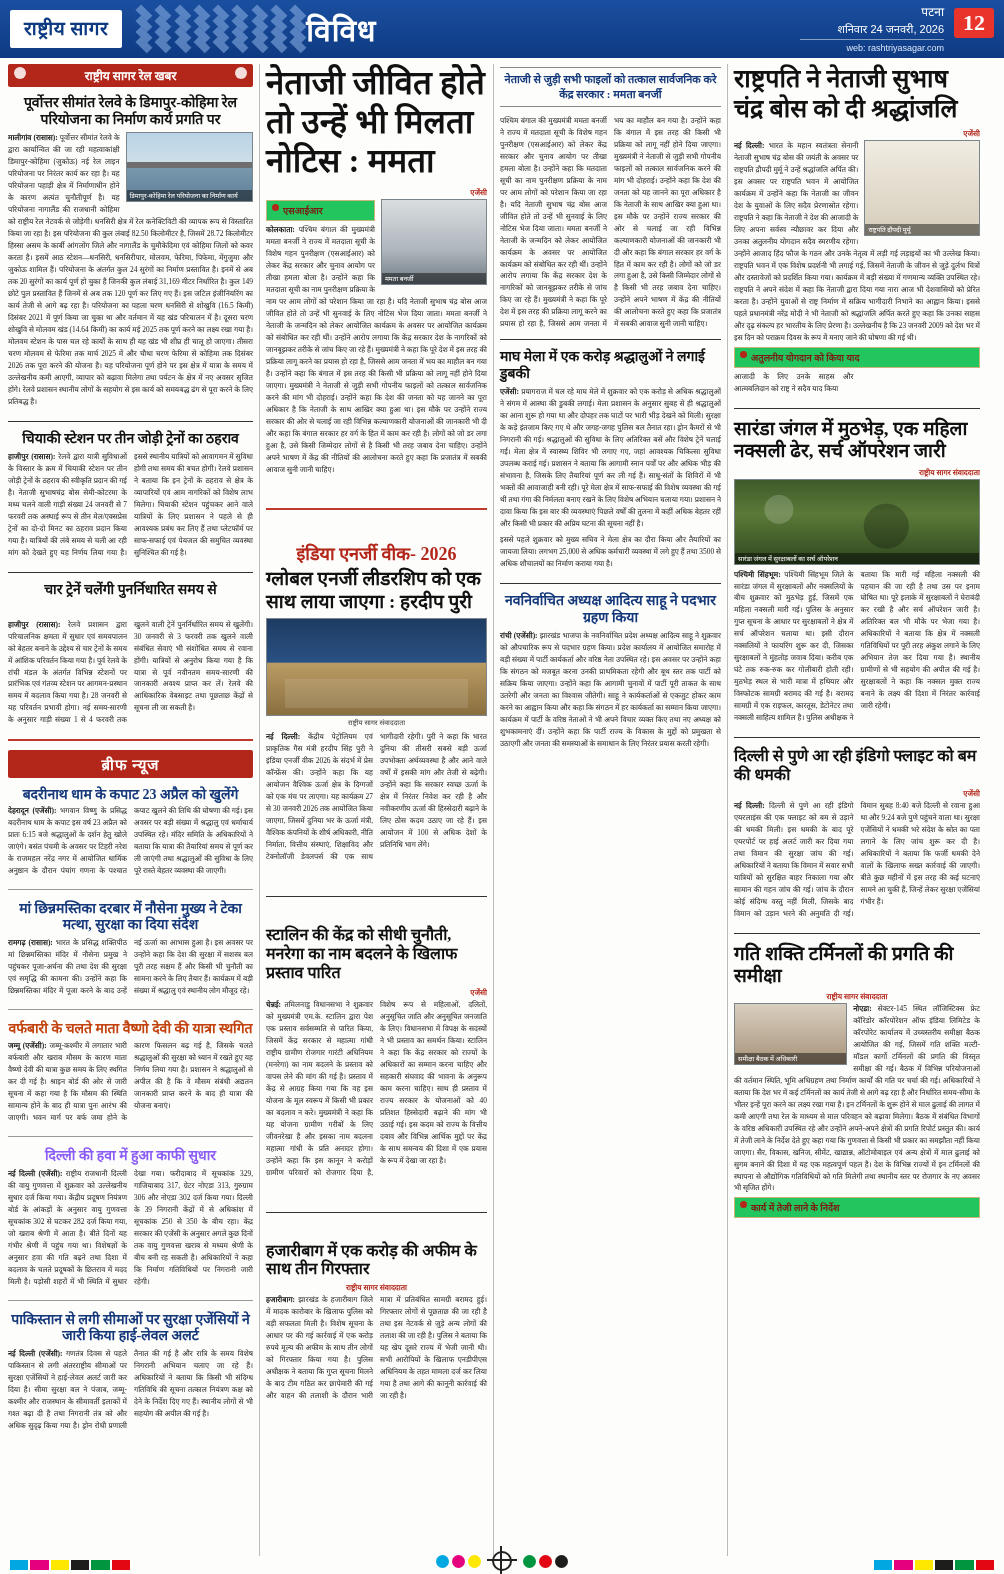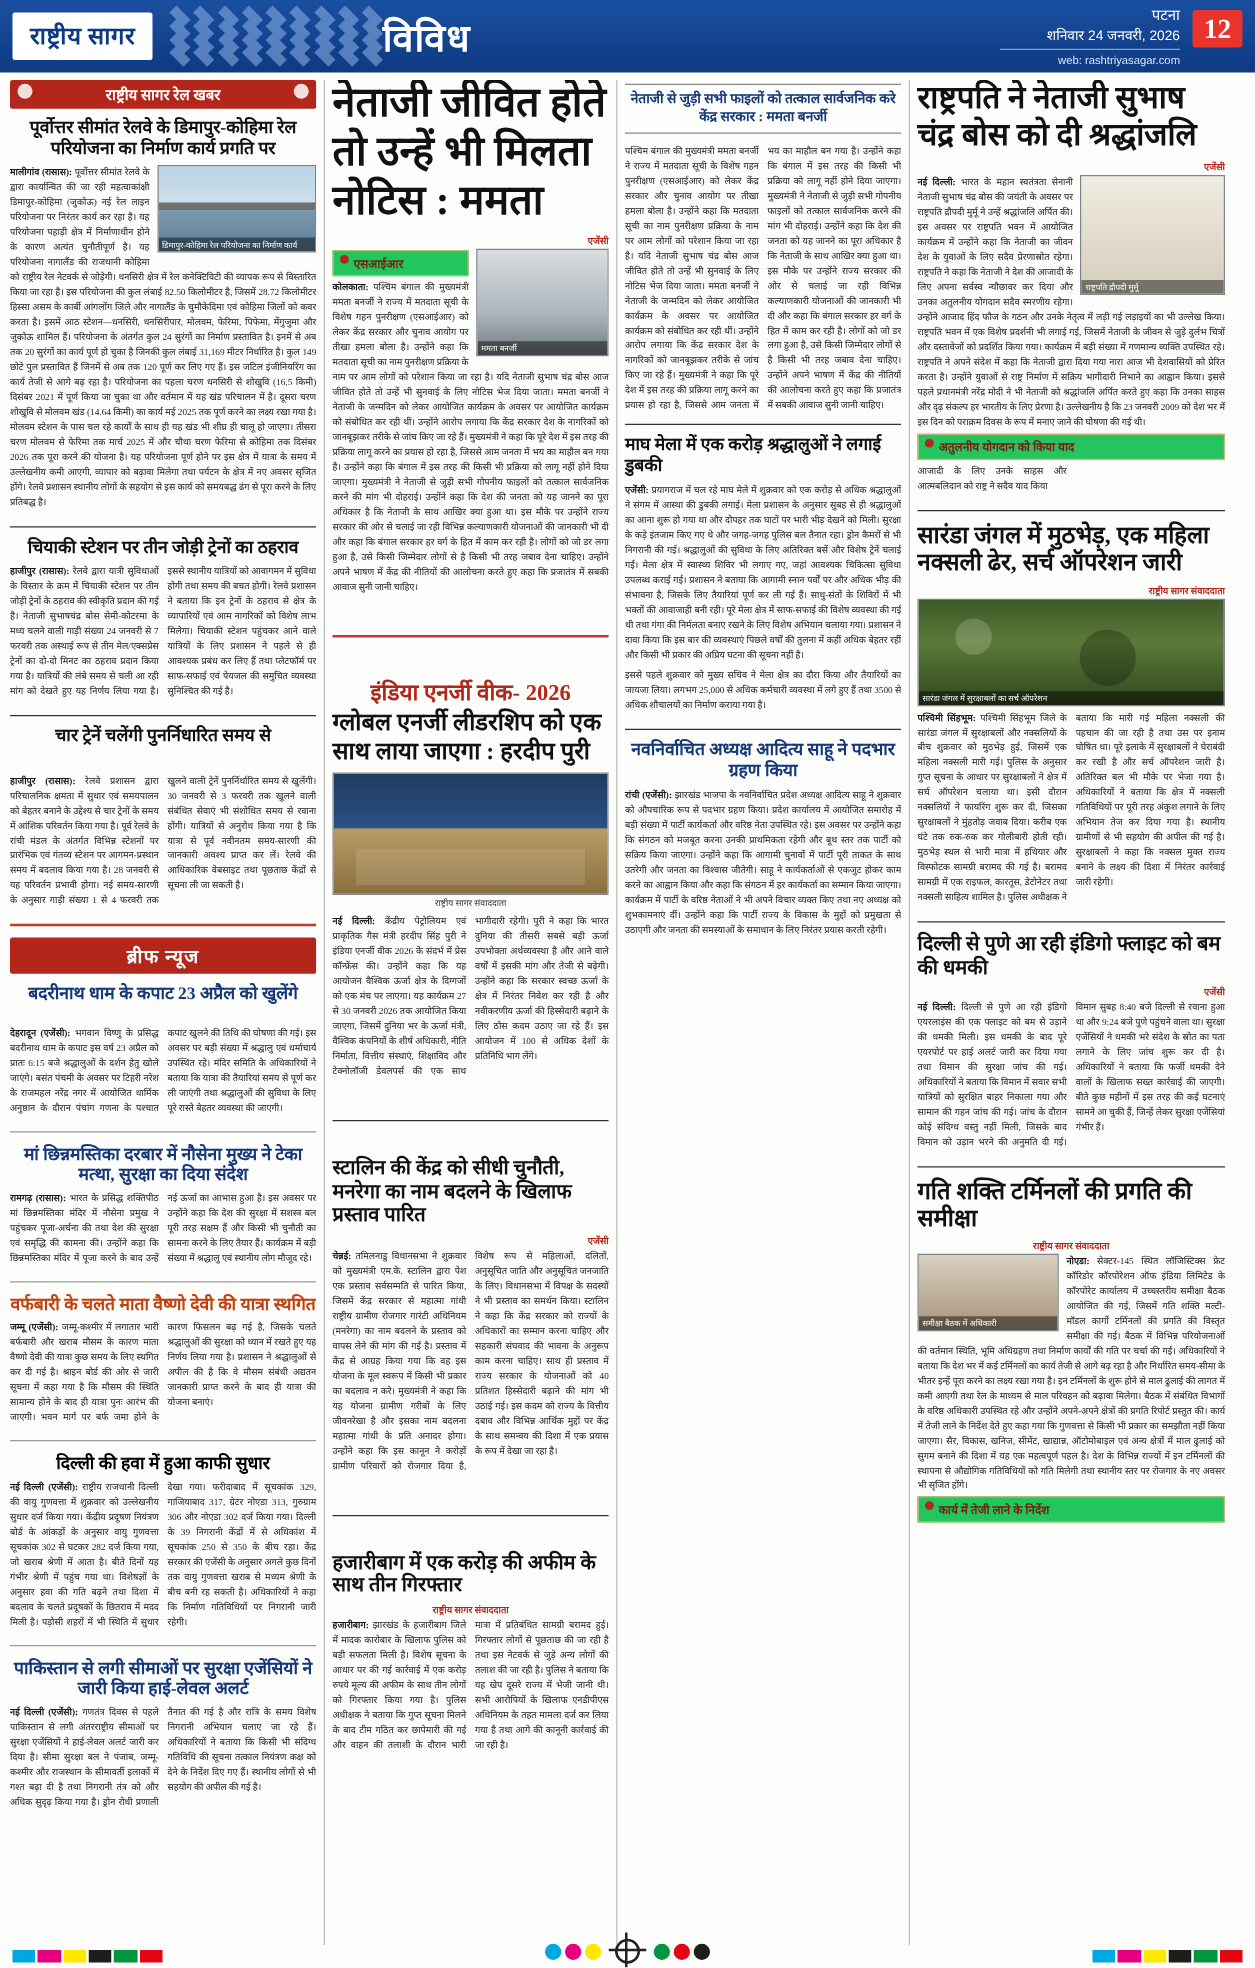--- a/index.html
+++ b/index.html
@@ -397,21 +397,21 @@
           <span class="leadin">हाजीपुर (रासास):</span>
           <span>रेलवे प्रशासन द्वारा परिचालनिक क्षमता में सुधार एवं समयपालन को बेहतर बनाने के उद्देश्य से चार ट्रेनों के समय में आंशिक परिवर्तन किया गया है। पूर्व रेलवे के रांची मंडल के अंतर्गत विभिन्न स्टेशनों पर प्रारंभिक एवं गंतव्य स्टेशन पर आगमन-प्रस्थान समय में बदलाव किया गया है। 28 जनवरी से यह परिवर्तन प्रभावी होगा। नई समय-सारणी के अनुसार गाड़ी संख्या 1 से 4 फरवरी तक खुलने वाली ट्रेनें पुनर्निर्धारित समय से खुलेंगी। 30 जनवरी से 3 फरवरी तक खुलने वाली संबंधित सेवाएं भी संशोधित समय से रवाना होंगी। यात्रियों से अनुरोध किया गया है कि यात्रा से पूर्व नवीनतम समय-सारणी की जानकारी अवश्य प्राप्त कर लें। रेलवे की आधिकारिक वेबसाइट तथा पूछताछ केंद्रों से सूचना ली जा सकती है।</span>
         </div>
       </div>
 
       <div class="rule-red"></div>
 
       <div class="brief-badge">ब्रीफ न्यूज</div>
 
       <div class="art">
-        <div class="hl hl-xs" style="text-align:center;margin:4px 0 16px 0;color:#14387a;">बदरीनाथ धाम के कपाट 23 अप्रैल को खुलेंगे</div>
+        <div class="hl hl-xs" style="text-align:center;margin:4px 0 1px 0;color:#14387a;">बदरीनाथ धाम के कपाट 23 अप्रैल को खुलेंगे</div>
         <div class="body-text cols2">
           <span class="leadin">देहरादून (एजेंसी):</span>
           <span>भगवान विष्णु के प्रसिद्ध बदरीनाथ धाम के कपाट इस वर्ष 23 अप्रैल को प्रातः 6:15 बजे श्रद्धालुओं के दर्शन हेतु खोले जाएंगे। बसंत पंचमी के अवसर पर टिहरी नरेश के राजमहल नरेंद्र नगर में आयोजित धार्मिक अनुष्ठान के दौरान पंचांग गणना के पश्चात कपाट खुलने की तिथि की घोषणा की गई। इस अवसर पर बड़ी संख्या में श्रद्धालु एवं धर्माचार्य उपस्थित रहे। मंदिर समिति के अधिकारियों ने बताया कि यात्रा की तैयारियां समय से पूर्ण कर ली जाएंगी तथा श्रद्धालुओं की सुविधा के लिए पूरे रास्ते बेहतर व्यवस्था की जाएगी।</span>
         </div>
       </div>
 
       <div class="rule-thin"></div>
 
       <div class="art">
         <div class="hl hl-xs" style="text-align:center;margin:3px 0;color:#14387a;">मां छिन्नमस्तिका दरबार में नौसेना मुख्य ने टेका मत्था, सुरक्षा का दिया संदेश</div>
@@ -427,21 +427,21 @@
         <div class="hl hl-xs" style="text-align:center;margin:3px 0;color:#c2410c;">वर्फबारी के चलते माता वैष्णो देवी की यात्रा स्थगित</div>
         <div class="body-text cols2">
           <span class="leadin">जम्मू (एजेंसी):</span>
           <span>जम्मू-कश्मीर में लगातार भारी बर्फबारी और खराब मौसम के कारण माता वैष्णो देवी की यात्रा कुछ समय के लिए स्थगित कर दी गई है। श्राइन बोर्ड की ओर से जारी सूचना में कहा गया है कि मौसम की स्थिति सामान्य होने के बाद ही यात्रा पुनः आरंभ की जाएगी। भवन मार्ग पर बर्फ जमा होने के कारण फिसलन बढ़ गई है, जिसके चलते श्रद्धालुओं की सुरक्षा को ध्यान में रखते हुए यह निर्णय लिया गया है। प्रशासन ने श्रद्धालुओं से अपील की है कि वे मौसम संबंधी अद्यतन जानकारी प्राप्त करने के बाद ही यात्रा की योजना बनाएं।</span>
         </div>
       </div>
 
       <div class="rule-thin"></div>
 
       <div class="art">
-        <div class="hl hl-xs" style="text-align:center;margin:3px 0;color:#000000;">दिल्ली की हवा में हुआ काफी सुधार</div>
+        <div class="hl hl-xs" style="text-align:center;margin:3px 0;color:#8b5cf6;">दिल्ली की हवा में हुआ काफी सुधार</div>
         <div class="body-text cols2">
           <span class="leadin">नई दिल्ली (एजेंसी):</span>
           <span>राष्ट्रीय राजधानी दिल्ली की वायु गुणवत्ता में शुक्रवार को उल्लेखनीय सुधार दर्ज किया गया। केंद्रीय प्रदूषण नियंत्रण बोर्ड के आंकड़ों के अनुसार वायु गुणवत्ता सूचकांक 302 से घटकर 282 दर्ज किया गया, जो खराब श्रेणी में आता है। बीते दिनों यह गंभीर श्रेणी में पहुंच गया था। विशेषज्ञों के अनुसार हवा की गति बढ़ने तथा दिशा में बदलाव के चलते प्रदूषकों के छितराव में मदद मिली है। पड़ोसी शहरों में भी स्थिति में सुधार देखा गया। फरीदाबाद में सूचकांक 329, गाजियाबाद 317, ग्रेटर नोएडा 313, गुरुग्राम 306 और नोएडा 302 दर्ज किया गया। दिल्ली के 39 निगरानी केंद्रों में से अधिकांश में सूचकांक 250 से 350 के बीच रहा। केंद्र सरकार की एजेंसी के अनुसार अगले कुछ दिनों तक वायु गुणवत्ता खराब से मध्यम श्रेणी के बीच बनी रह सकती है। अधिकारियों ने कहा कि निर्माण गतिविधियों पर निगरानी जारी रहेगी।</span>
         </div>
       </div>
 
       <div class="rule-thin"></div>
 
       <div class="art">
         <div class="hl hl-xs" style="text-align:center;margin:3px 0;color:#14387a;">पाकिस्तान से लगी सीमाओं पर सुरक्षा एजेंसियों ने जारी किया हाई-लेवल अलर्ट</div>

